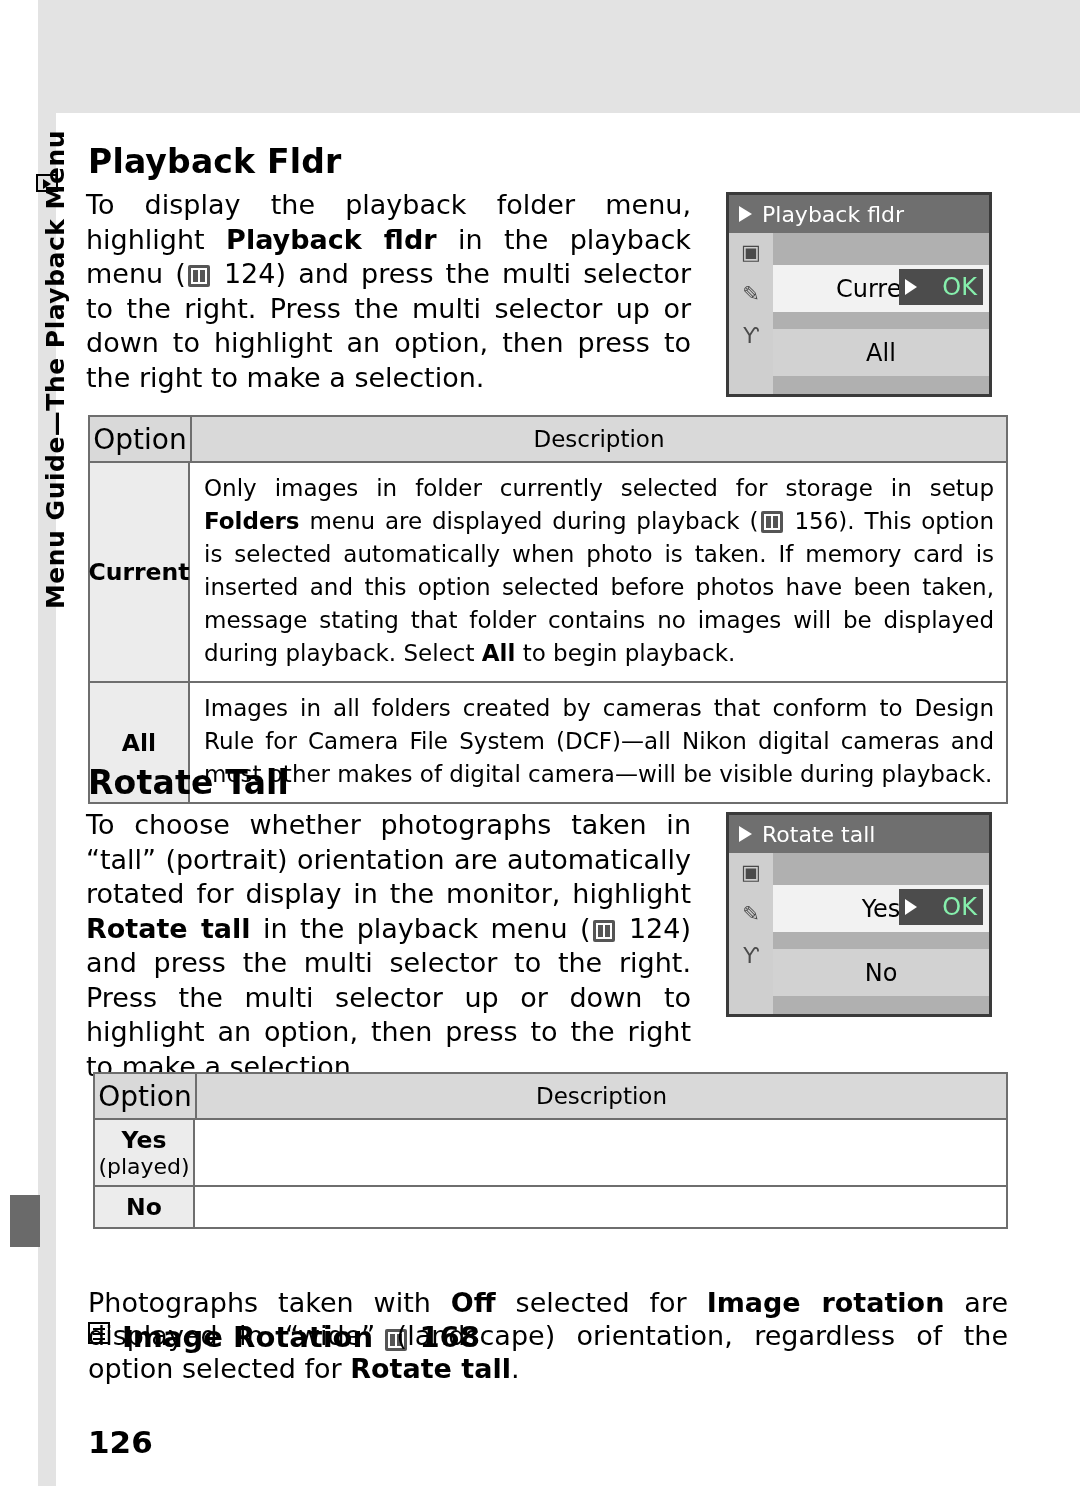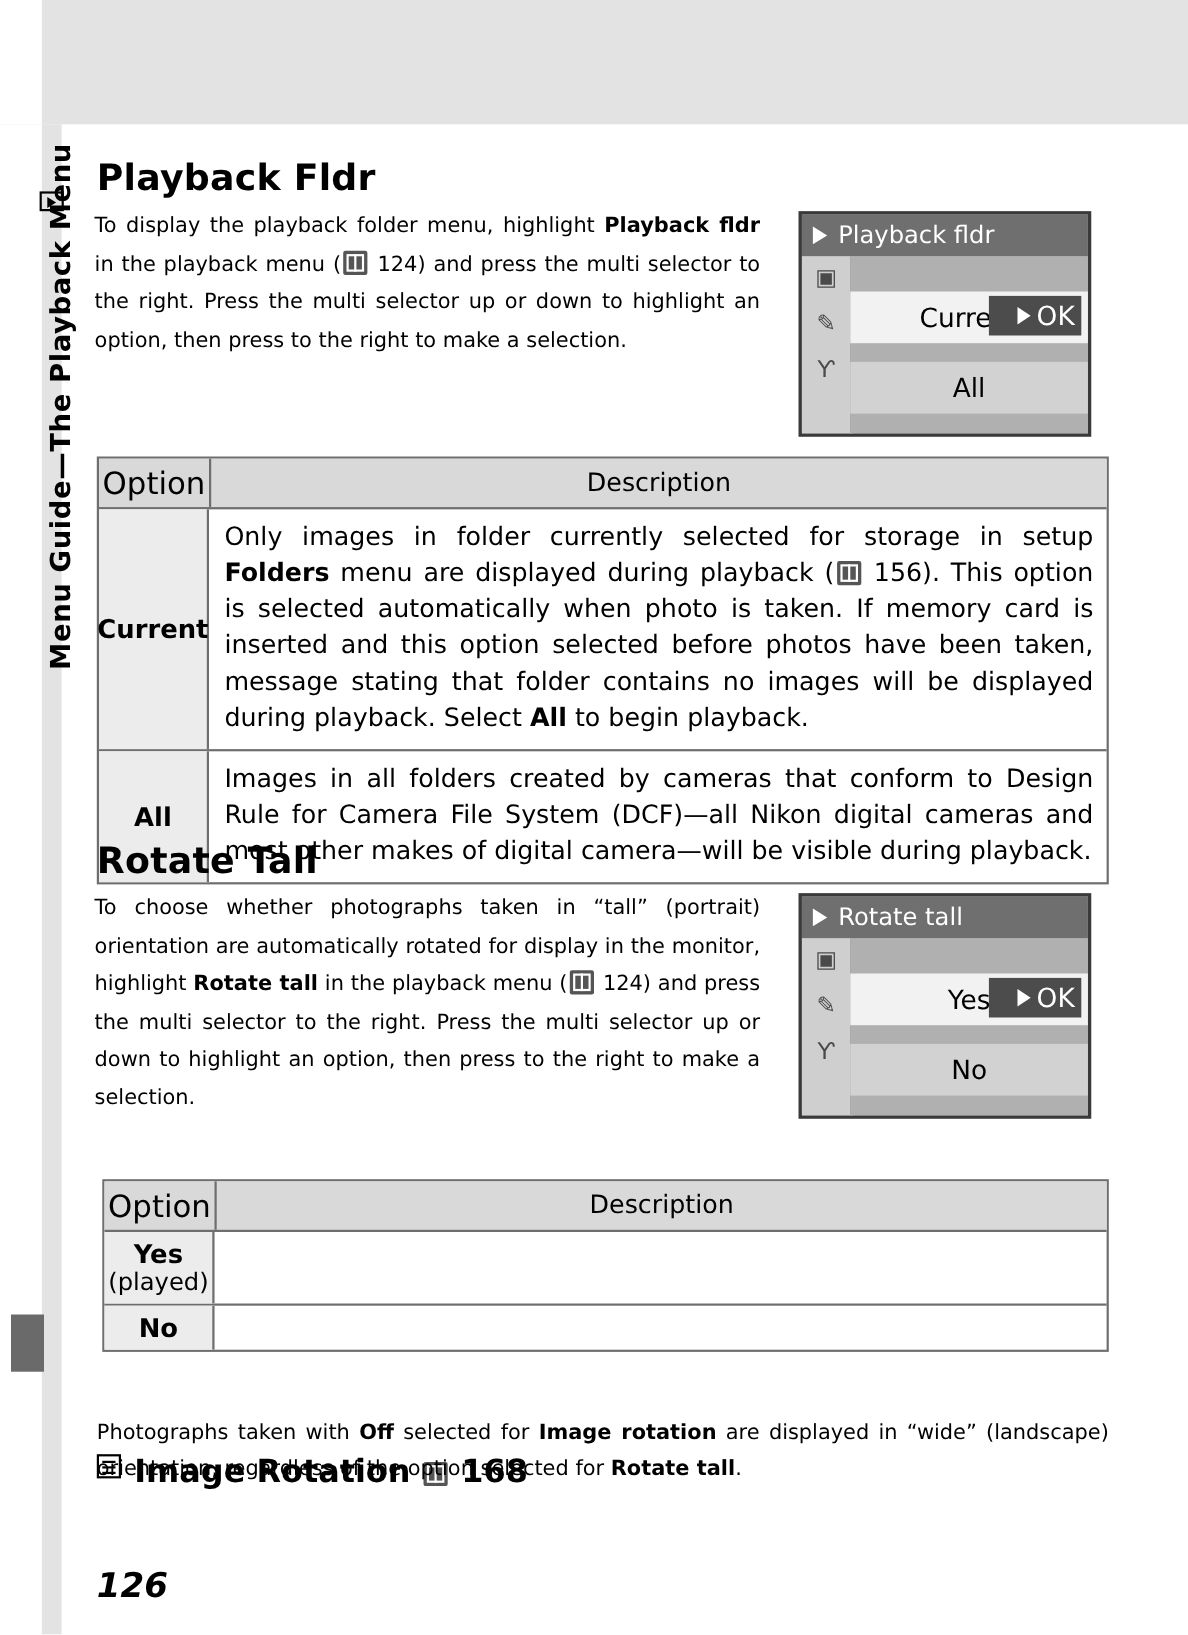--- a/index.html
+++ b/index.html
@@ -94,21 +94,21 @@
     left: 0; right: 0;
     bottom: 1px;
     height: 12px;
     background: #cfcfcf;
     z-index: -1;
   }
 
   p.body-text {
     position: absolute;
     margin: 0;
-    font-size: 19px;
+    font-size: 27px;
     line-height: 34.5px;
     text-align: justify;
     color: #000;
   }
   p.body-text b { font-weight: bold; }
 
   
   .lcd {
     position: absolute;
     border: 3px solid #3a3a3a;
@@ -173,25 +173,25 @@
   .lcd-row.alt {
     background: #d2d2d2;
   }
   .ok-badge {
     position: absolute;
     right: 6px;
     top: 4px;
     height: 36px;
     min-width: 84px;
     background: #4c4c4c;
-    color: #ffffff;
+    color: #86efac;
     font-size: 24px;
     display: flex;
     align-items: center;
-    justify-content: flex-end;
+    justify-content: space-between;
     gap: 5px;
     padding: 0 6px;
     box-sizing: border-box;
   }
   .ok-badge .tri {
     width: 0; height: 0;
     border-left: 12px solid #fff;
     border-top: 8px solid transparent;
     border-bottom: 8px solid transparent;
   }
@@ -310,21 +310,20 @@
     width: 12px; height: 2px;
     background: #000;
     display: block;
   }
   .page-num {
     position: absolute;
     left: 88px;
     top: 1424px;
     font-size: 31px;
     font-weight: bold;
-    font-style: italic;
   }
 </style>
 </head>
 <body>
 
 <div class="top-band"></div>
 <div class="top-band-white"></div>
 <div class="side-rail"></div>
 <div class="side-rail-dark"></div>
 <div class="side-icon"></div>

